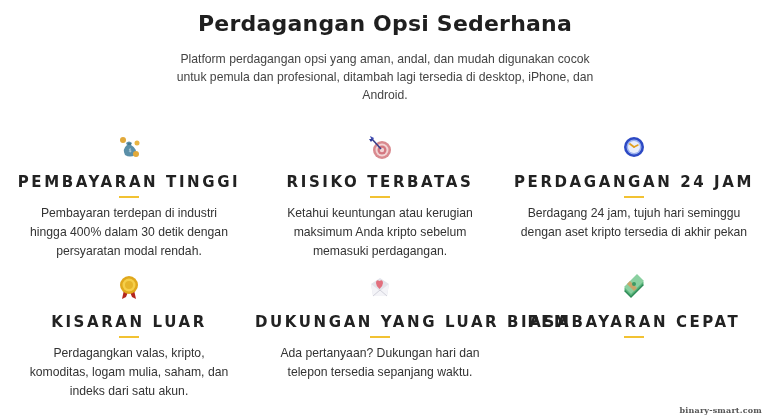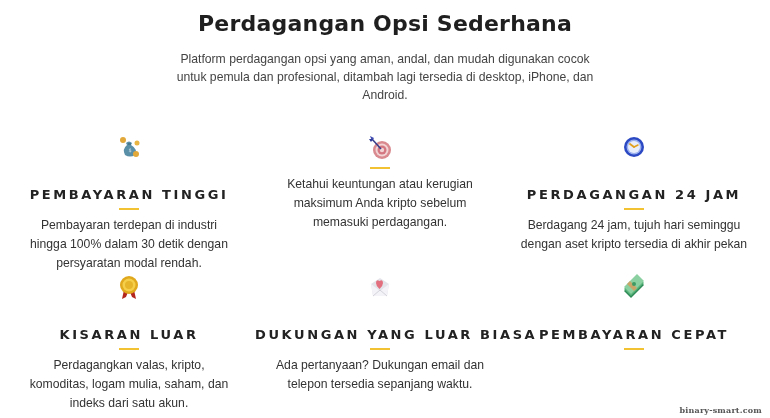--- a/index.html
+++ b/index.html
@@ -42,23 +42,23 @@
       width: 250px;
       text-align: center;
     }
     .feature .icon {
       width: 26px;
       height: 26px;
       margin: 0 auto;
       display: block;
     }
     .feature .heading {
-      margin-top: 28px;
+      margin-top: 16px;
       font-family: "DejaVu Sans", sans-serif;
-      font-size: 13px;
+      font-size: 15px;
       font-weight: bold;
       letter-spacing: 2.6px;
       color: #222222;
       height: 13px;
       line-height: 13px;
       white-space: nowrap;
     }
     .feature .bar {
       width: 20px;
       height: 2px;
@@ -93,33 +93,34 @@
   <svg class="icon" viewBox="0 0 26 26">
     <circle cx="7" cy="6" r="3" fill="#e2a93a"></circle>
     <path d="M10 9 Q13 6 16 9 L15 11 Q22 15 19 21 Q14 24 9 21 Q6 15 11 11 Z" fill="#5a8fa8"></path>
     <path d="M12 10 L15 10" stroke="#3f6f86" stroke-width="1.5"></path>
     <text x="14" y="18" font-size="5" fill="#cfe3ec" text-anchor="middle" font-family="DejaVu Sans, sans-serif">$</text>
     <circle cx="21" cy="9" r="2.5" fill="#e9b543"></circle>
     <circle cx="20" cy="20" r="3" fill="#e2a93a"></circle>
   </svg>
   <div class="heading">PEMBAYARAN TINGGI</div>
   <div class="bar"></div>
-  <div class="desc" style="width:210px;">Pembayaran terdepan di industri hingga 100% dalam 30 detik dengan persyaratan modal rendah.</div>
+  <div class="desc" style="width:210px;">Pembayaran terdepan di industri hingga 400% dalam 30 detik dengan persyaratan modal rendah.</div>
 </div>
 
 <div class="feature" style="left:255px; top:134px;">
   <svg class="icon" viewBox="0 0 26 26">
     <circle cx="15" cy="16" r="9" fill="#d98a8f"></circle>
     <circle cx="15" cy="16" r="6.5" fill="#f2d4d4"></circle>
     <circle cx="15" cy="16" r="4.5" fill="#d47780"></circle>
     <circle cx="15" cy="16" r="2.2" fill="#f2d4d4"></circle>
     <line x1="5" y1="5" x2="14" y2="15" stroke="#3a3f8a" stroke-width="1.6"></line>
     <path d="M3 2 L7 4 L5 7 Z" fill="#3f4bb0"></path>
     <path d="M2 5 L6 5 L4 8 Z" fill="#2e3a9a"></path>
   </svg>
+  <div class="heading">RISIKO TERBATAS</div>
   <div class="bar"></div>
   <div class="desc" style="width:215px;">Ketahui keuntungan atau kerugian maksimum Anda kripto sebelum memasuki perdagangan.</div>
 </div>
 
 <div class="feature" style="left:509px; top:134px;">
   <svg class="icon" viewBox="0 0 26 26">
     <circle cx="13" cy="13" r="10" fill="#2c49c4"></circle>
     <circle cx="13" cy="13" r="7.5" fill="#9ab0ee"></circle>
     <circle cx="13" cy="13" r="6" fill="#e9eefc"></circle>
     <line x1="13" y1="13" x2="9" y2="10" stroke="#e0a020" stroke-width="1.8" stroke-linecap="round"></line>
@@ -145,21 +146,21 @@
 
 <div class="feature" style="left:255px; top:274px;">
   <svg class="icon" viewBox="0 0 26 26">
     <path d="M4 10 L13 4 L22 10 L20 22 L6 22 Z" fill="#e3e3ea"></path>
     <path d="M9 9 Q9 5 12.5 7 Q16 5 16 9 Q16 12 12.5 15 Q9 12 9 9 Z" fill="#e26f7d"></path>
     <path d="M4 10 L13 17 L22 10 L20 22 L6 22 Z" fill="#f4f4f8"></path>
     <path d="M6 22 L13 16 L20 22" fill="none" stroke="#c9c9d3" stroke-width="0.8"></path>
   </svg>
   <div class="heading">DUKUNGAN YANG LUAR BIASA</div>
   <div class="bar"></div>
-  <div class="desc" style="width:215px;">Ada pertanyaan? Dukungan email dan telepon tersedia sepanjang waktu.</div>
+  <div class="desc" style="width:215px;">Ada pertanyaan? Dukungan hari dan telepon tersedia sepanjang waktu.</div>
 </div>
 
 <div class="feature" style="left:509px; top:274px;">
   <svg class="icon" viewBox="0 0 26 26">
     <path d="M3 17 L16 4 L23 11 L10 24 Z" fill="#2e8b57"></path>
     <path d="M3 15 L16 2 L23 9 L10 22 Z" fill="#58b47a"></path>
     <path d="M3 13 L16 0 L23 7 L10 20 Z" fill="#8ad0a0"></path>
     <path d="M9 7 L16 14 L13 17 L6 10 Z" fill="#c9a56a"></path>
     <circle cx="13" cy="10" r="2" fill="#3f9a64"></circle>
   </svg>

